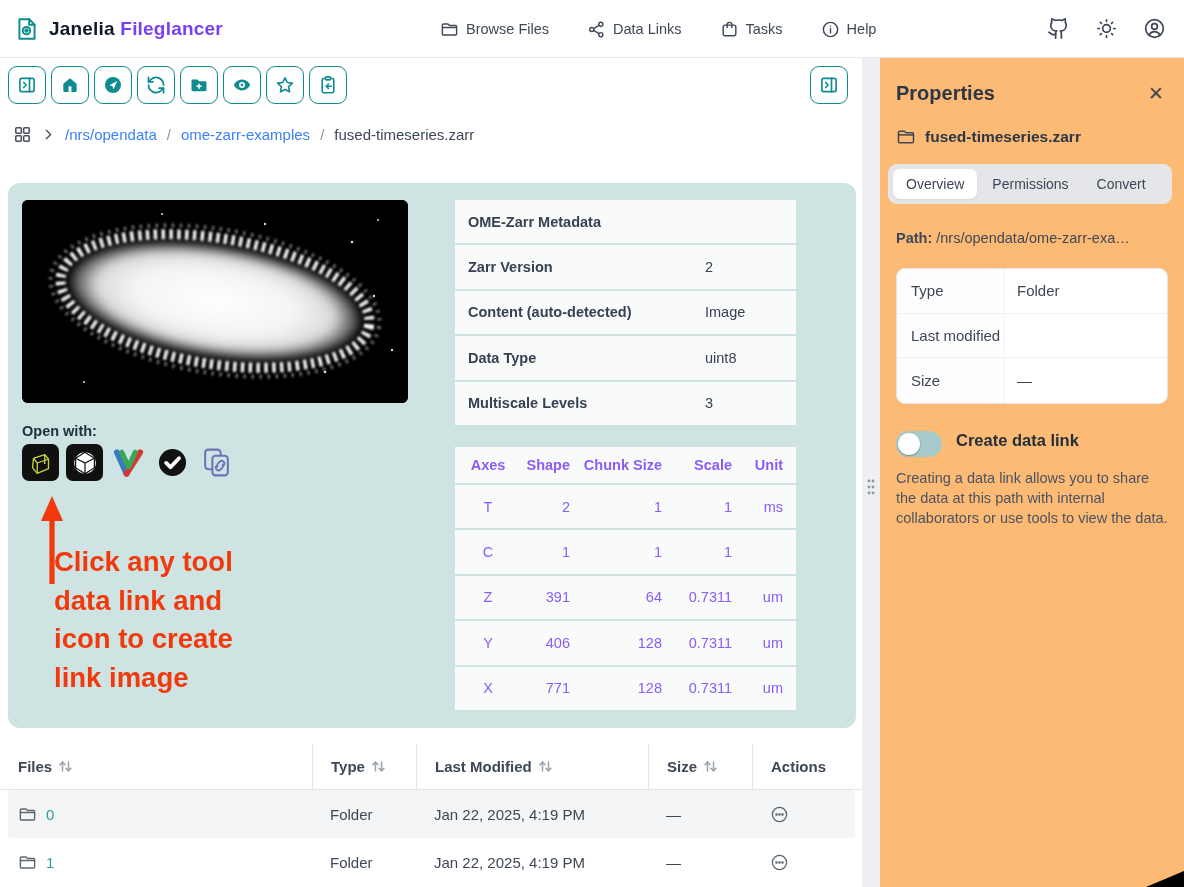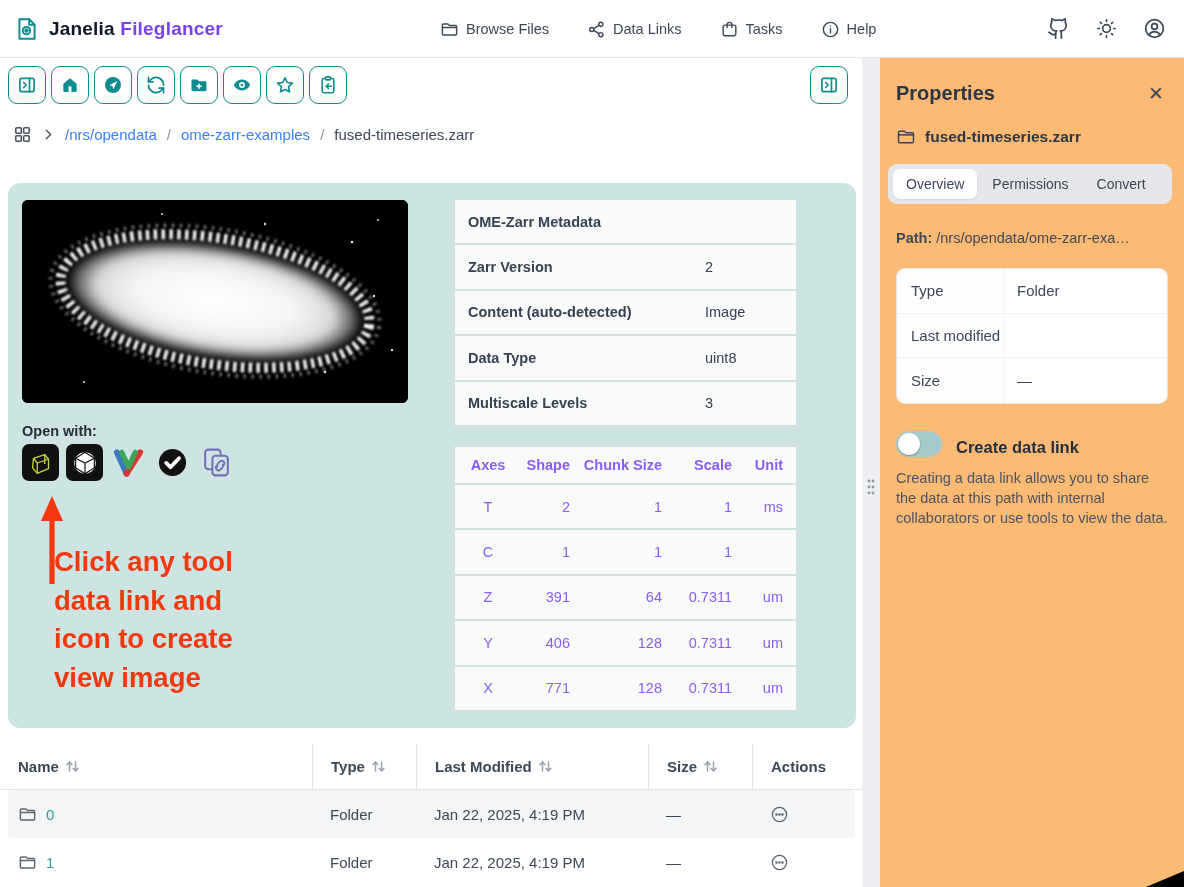--- a/index.html
+++ b/index.html
@@ -97,21 +97,21 @@
   .tabs { margin:17px 16px 0 8px; width:284px; background:#e4e6e9; border-radius:9px; padding:5px; display:flex; gap:2px; }
   .tab { padding:7px 13px; font-size:14px; color:#3d4756; border-radius:7px; cursor:pointer; white-space:nowrap; }
   .tab.active { background:#fff; box-shadow:0 1px 2px rgba(0,0,0,.08); }
   .path-line { padding:26px 16px 0 16px; font-size:14.5px; color:#3d4756; }
   .path-line b { font-weight:700; }
   .info-table { margin:22px 16px 0 16px; border:1px solid #e2e5e9; border-radius:9px; overflow:hidden; background:#fff; }
   .info-row { display:flex; align-items:center; height:44.5px; border-bottom:1px solid #edeff2; }
   .info-row:last-child { border-bottom:none; }
   .info-row .lbl { width:108px; padding-left:14px; font-size:15px; color:#3d4756; align-self:stretch; display:flex; align-items:center; border-right:1px solid #f0f2f4; background:#fdfdfe; }
   .info-row .val { padding-left:12px; font-size:15px; color:#3d4756; }
-  .toggle-row { display:flex; align-items:flex-end; gap:14px; padding:27px 16px 0 16px; }
+  .toggle-row { display:flex; align-items:flex-start; gap:14px; padding:27px 16px 0 16px; }
   .toggle { width:46px; height:26px; border-radius:13px; background:#a6c9cc; position:relative; cursor:pointer; flex:0 0 auto; }
   .knob { position:absolute; left:2px; top:2px; width:22px; height:22px; border-radius:50%; background:#fff; box-shadow:0 1px 2px rgba(0,0,0,.3); }
   .toggle-label { font-size:16.5px; font-weight:700; color:#22303c; }
   .desc { padding:11px 16px 0 16px; font-size:14.5px; line-height:20px; color:#4a5361; }
 
   .corner-tri { position:absolute; right:0; bottom:0; }
 </style>
 </head>
 <body>
 
@@ -371,21 +371,21 @@
       <div class="ann-arrow">
         <svg width="26" height="88" viewBox="0 0 26 88">
             <polygon points="13,0 2,25 24,25" fill="#f2390d"></polygon>
             <rect x="10.4" y="23" width="5.2" height="65" fill="#f2390d"></rect>
           </svg>
       </div>
       <div class="ann-text">
         <div>Click any tool</div>
         <div>data link and</div>
         <div>icon to create</div>
-        <div>view image</div>
+        <div>link image</div>
       </div>
 
       <div class="ome-card">
         <div class="ome-row">
           <span class="lbl">OME-Zarr Metadata</span>
         </div>
         <div class="ome-row">
           <span class="lbl">Zarr Version</span>
           <span class="val">2</span>
         </div>
@@ -445,21 +445,21 @@
           <span class="ax-c3">128</span>
           <span class="ax-c4">0.7311</span>
           <span class="ax-c5">um</span>
         </div>
       </div>
     </div>
 
     <div class="file-table">
       <div class="ft-head">
         <div class="cell col-name">
-          <span>Name</span>
+          <span>Files</span>
           <span>
               <svg width="15" height="13" viewBox="0 0 15 13" fill="none" stroke="#9aa3ad" stroke-width="1.5" stroke-linecap="round" stroke-linejoin="round">
                 <path d="M4.5 11V2M4.5 2L2 4.7M4.5 2l2.5 2.7"></path>
                 <path d="M10.5 2v9M10.5 11L8 8.3M10.5 11l2.5-2.7"></path>
               </svg>
             </span>
         </div>
         <div class="cell col-type bl">
           <span>Type</span>
           <span>

